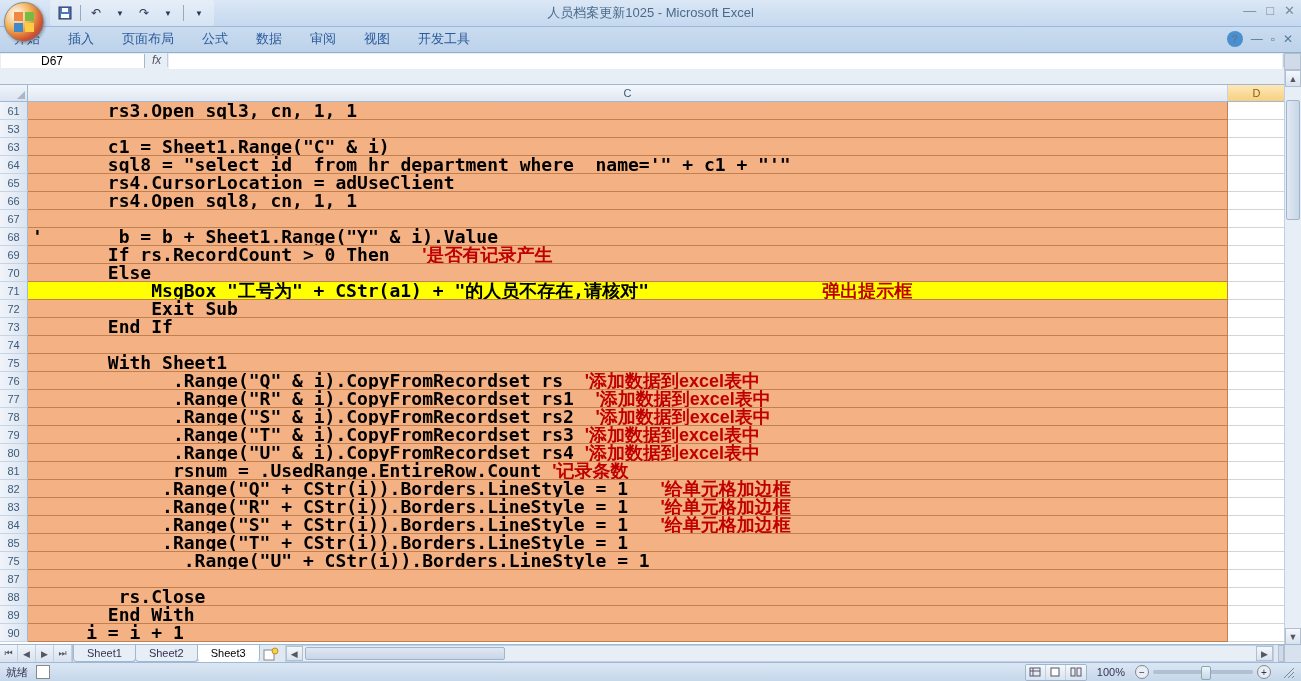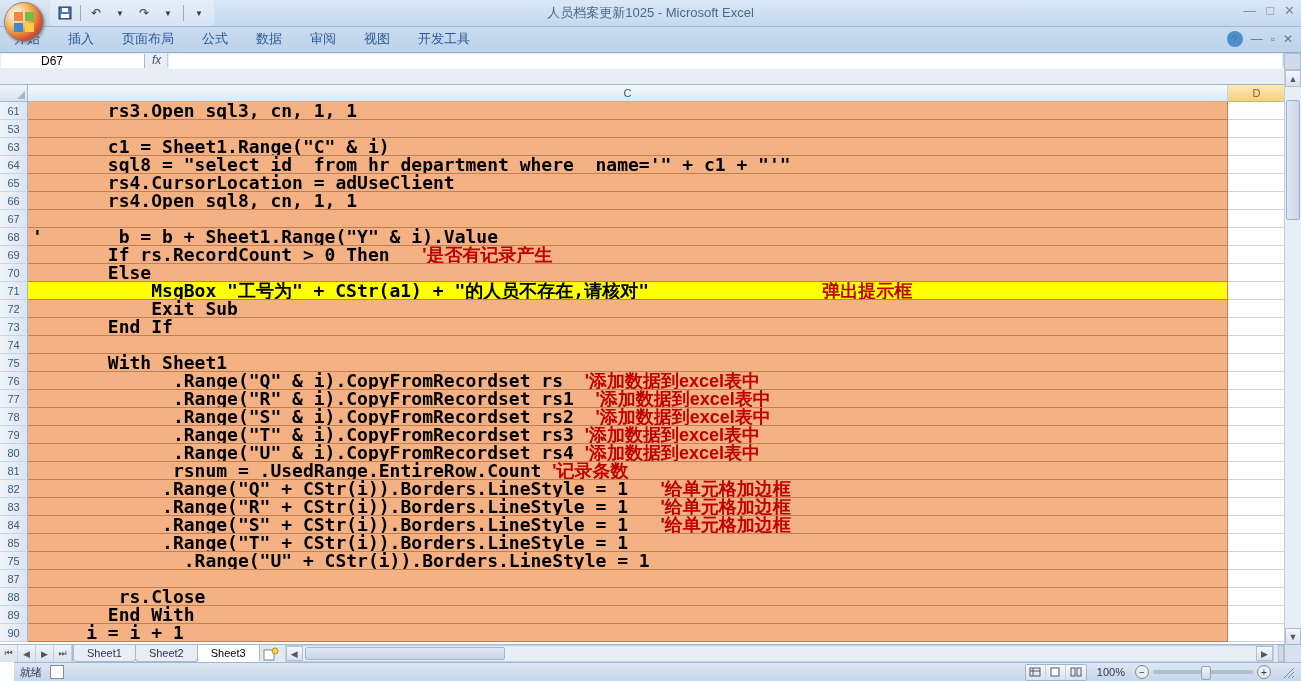--- a/index.html
+++ b/index.html
@@ -69,21 +69,21 @@
 .sheet-tab.active { background: #fff; border-bottom: 1px solid #fff; color: #000; position: relative; z-index: 1; }
 .sheet-ins { width: 20px; height: 15px; margin-left: 2px; display: flex; align-items: center; justify-content: center; cursor: pointer; }
 .hscroll { flex: 1; height: 17px; background: #e8eef6; margin: 0 4px; position: relative; border: 1px solid #c0d0e0; display: flex; }
 .hscroll-btn { width: 17px; background: linear-gradient(#f5f8fc, #d8e2ee); border: 1px solid #b0c0d0; display: flex; align-items: center; justify-content: center; color: #556; cursor: pointer; font-size: 9px; }
 .hscroll-track { flex: 1; position: relative; }
 .hscroll-thumb { position: absolute; left: 2px; top: 1px; bottom: 1px; width: 200px; background: linear-gradient(#e0e8f2, #c8d6e6); border: 1px solid #a0b4cc; border-radius: 2px; }
 .split-h { width: 6px; height: 17px; background: #d0dae8; border: 1px solid #b0c0d0; }
 .corner-box { width: 17px; height: 17px; background: #d8e2ee; border-left: 1px solid #b0c0d0; }
 
 
-.status-bar { position: absolute; bottom: 0; left: 14px; right: 0; height: 19px; background: linear-gradient(#dce7f3, #c5d7eb); border-top: 1px solid #9db8d9; display: flex; align-items: center; padding: 0 6px; font-size: 11px; color: #335; }
+.status-bar { position: absolute; bottom: 0; left: 0; right: 0; height: 19px; background: linear-gradient(#dce7f3, #c5d7eb); border-top: 1px solid #9db8d9; display: flex; align-items: center; padding: 0 6px; font-size: 11px; color: #335; }
 .status-left { display: flex; gap: 8px; align-items: center; }
 .macro-icon { width: 14px; height: 14px; border: 1px solid #888; background: #fff; }
 .status-right { margin-left: auto; display: flex; align-items: center; gap: 4px; }
 .view-btns { display: flex; border: 1px solid #a0b4cc; border-radius: 2px; overflow: hidden; }
 .view-btn { width: 20px; height: 15px; background: linear-gradient(#f5f8fc, #d8e2ee); border-right: 1px solid #c0d0e0; display: flex; align-items: center; justify-content: center; cursor: pointer; }
 .view-btn:last-child { border-right: none; }
 .zoom-pct { padding: 0 6px; }
 .zoom-slider { width: 100px; height: 4px; background: #b0c0d0; border-radius: 2px; position: relative; }
 .zoom-slider::after { content: ''; position: absolute; left: 48px; top: -4px; width: 8px; height: 12px; background: linear-gradient(#f0f4fa, #c8d6e6); border: 1px solid #8aa; border-radius: 2px; }
 .zoom-btn { width: 14px; height: 14px; border-radius: 50%; border: 1px solid #888; background: #e8eef6; display: flex; align-items: center; justify-content: center; cursor: pointer; font-size: 10px; color: #335; }

